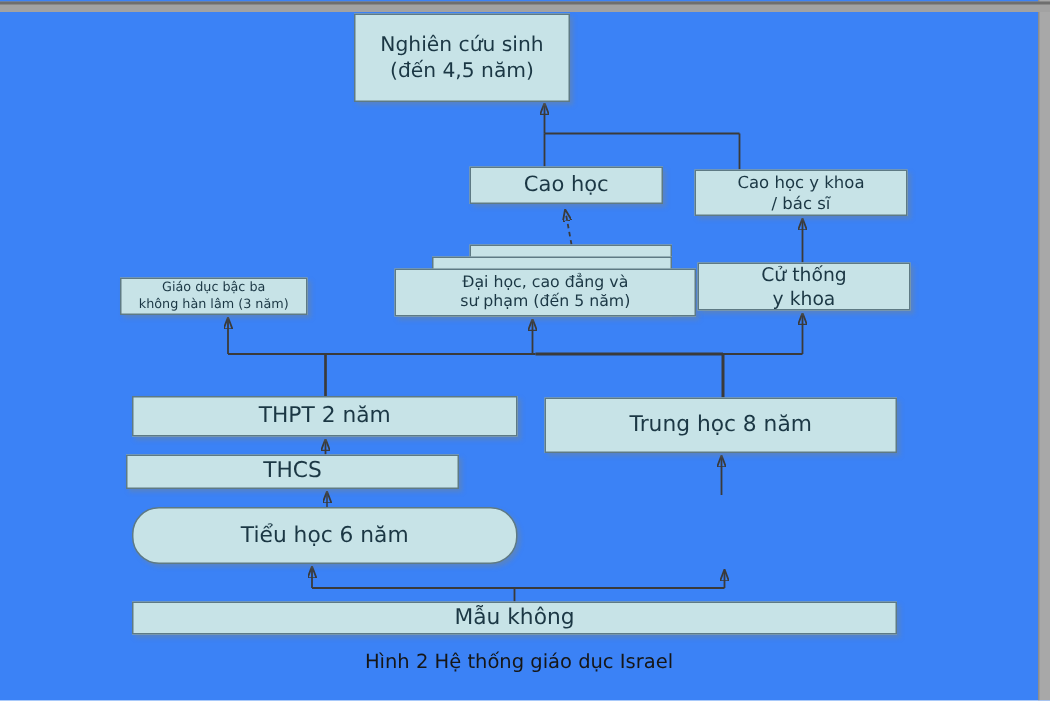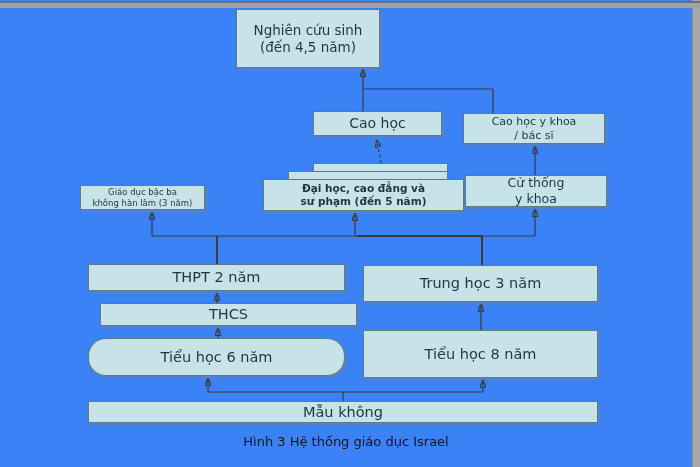--- a/index.html
+++ b/index.html
@@ -24,25 +24,25 @@
     text-align:center; white-space:pre-line; line-height:1.25;
     box-shadow:2px 2px 3px rgba(120,134,142,.45);
   }
   .layer { box-shadow:none; }
   .b-ncs  { left:236px; top:9px;   width:144px; height:59px; font-size:13.5px; }
   .b-ch   { left:313px; top:111px; width:129px; height:25px; font-size:14px; }
   .b-chyk { left:463px; top:113px; width:142px; height:31px; font-size:11px; }
   .b-gdbb { left:80px;  top:185px; width:125px; height:25px; font-size:8.5px; }
   .b-dh-back { left:313px; top:163px; width:135px; height:48px; }
   .b-dh-mid  { left:288px; top:171px; width:160px; height:40px; }
-  .b-dh   { left:263px; top:179px; width:201px; height:32px; font-size:10.5px;font-weight:bold; }
+  .b-dh   { left:263px; top:179px; width:201px; height:32px; font-size:10.5px; }
   .b-cnyk { left:465px; top:175px; width:142px; height:32px; font-size:12.5px; }
   .b-thpt { left:88px;  top:264px; width:257px; height:27px; font-size:14.5px; }
   .b-th4  { left:363px; top:265px; width:235px; height:37px; font-size:14.5px; }
-  .b-thcs { left:100px;  top:303px; width:257px; height:23px; font-size:14.5px; }
+  .b-thcs { left:84px;  top:303px; width:222px; height:23px; font-size:14.5px; }
   .b-th6  { left:88px;  top:338px; width:257px; height:38px; font-size:14.5px;border-radius:18px; }
   .b-th8  { left:363px; top:330px; width:235px; height:48px; font-size:14.5px; }
   .b-mg   { left:88px;  top:401px; width:510px; height:22px; font-size:14.5px; }
   .caption {
     position:absolute; left:0; top:434px; width:692px; text-align:center;
     font-size:13px; color:#161616;
   }
   svg.wires { position:absolute; left:0; top:0; pointer-events:none; }
   svg.wires path { stroke:var(--line,#3a3a3a); fill:none; stroke-width:1.2; }
   svg.wires path.thick { stroke-width:2; }
@@ -96,20 +96,19 @@
   <div class="box b-chyk">Cao học y khoa
 / bác sĩ</div>
   <div class="box b-ch">Cao học</div>
   <div class="box b-gdbb">Giáo dục bậc ba
 không hàn lâm (3 năm)</div>
   <div class="box b-dh">Đại học, cao đẳng và
 sư phạm (đến 5 năm)</div>
   <div class="box b-cnyk">Cử thống
 y khoa</div>
   <div class="box b-thpt">THPT 2 năm</div>
-  <div class="box b-th4">Trung học 3 năm</div>
+  <div class="box b-th4">Trung học 8 năm</div>
   <div class="box b-thcs">THCS</div>
   <div class="box b-th6">Tiểu học 6 năm</div>
-  <div class="box b-th8">Tiểu học 8 năm</div>
   <div class="box b-mg">Mẫu không</div>
 
-  <div class="caption">Hình 3 Hệ thống giáo dục Israel</div>
+  <div class="caption">Hình 2 Hệ thống giáo dục Israel</div>
 </div>
 
 </body></html>

